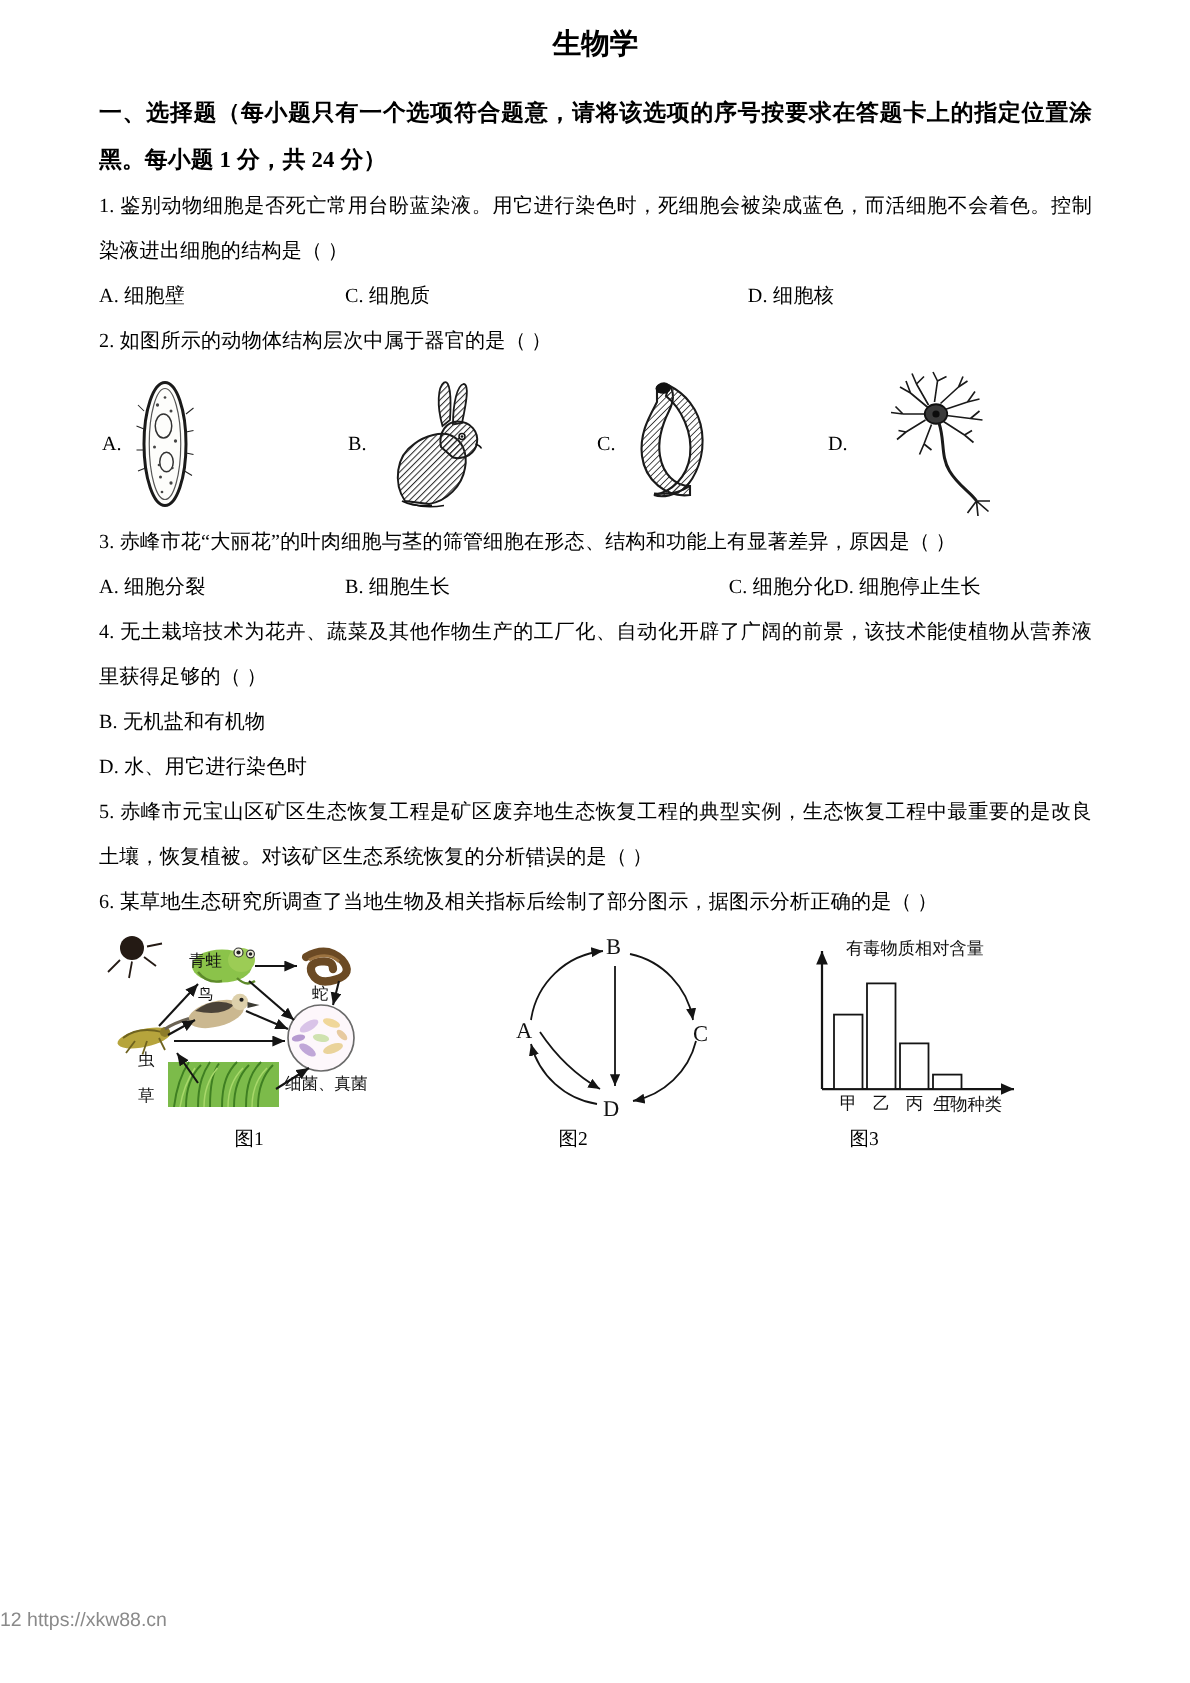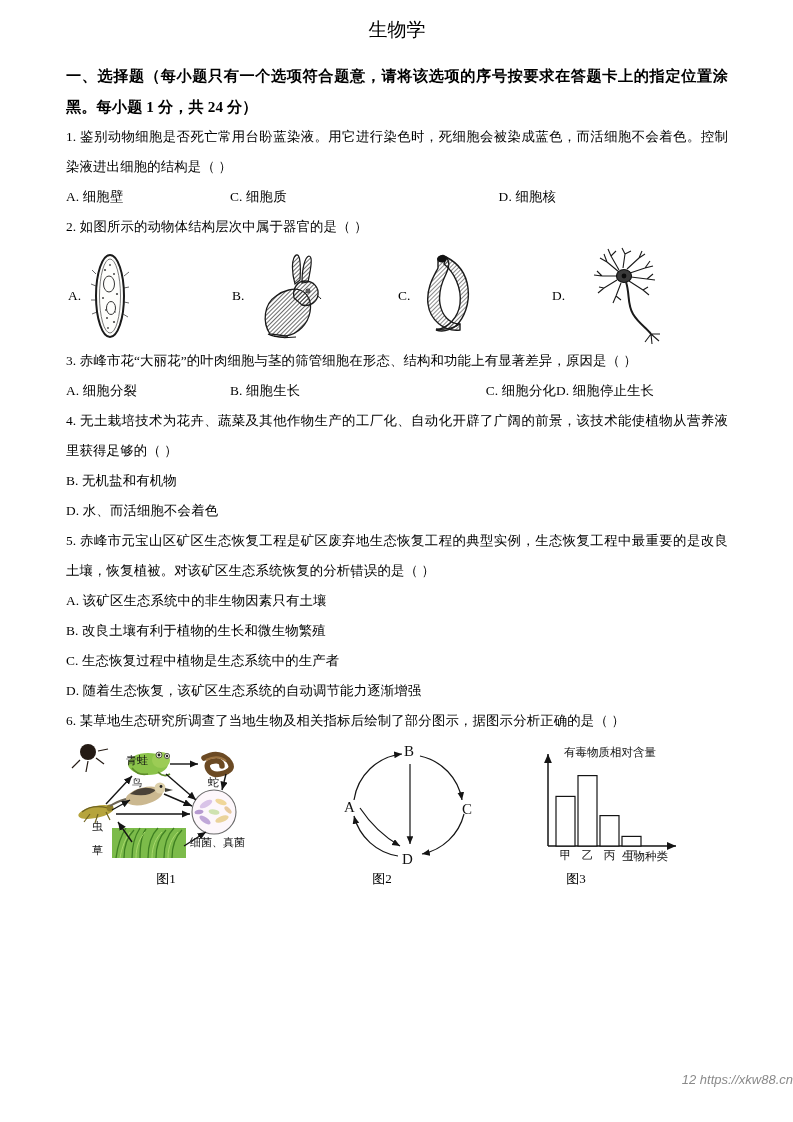--- a/index.html
+++ b/index.html
@@ -32,21 +32,21 @@
     text-align: center;
     font-size: 20px;
     font-weight: bold;
     letter-spacing: 0.5px;
     margin-top: 66px;
     line-height: 1.4;
   }
   .doc-subject {
     text-align: center;
     font-size: 19px;
-    font-weight: normal;
+    font-weight: bold;
     margin-top: 17px;
     line-height: 1.4;
   }
   .section-head {
     font-size: 15.2px;
     font-weight: bold;
     line-height: 31px;
     margin-top: 16px;
     text-align: justify;
     letter-spacing: 0.1px;
@@ -124,25 +124,24 @@
     font-size: 13px;
     text-align: center;
   }
 
   
   .footer {
     position: absolute;
     left: 0;
     right: 0;
     top: 1072px;
-    text-align: right;
+    text-align: left;
     font-size: 13px;
     color: #8a8a8a;
     font-family: "Liberation Sans", "DejaVu Sans", sans-serif;
-    font-style: italic;
   }
 
   svg { display: block; }
 </style>
 </head>
 <body>
 
 <div class="page">
   <div class="content">
 
@@ -285,32 +284,26 @@
         <span class="opt">D. 细胞停止生长</span>
       </div>
     </div>
 
     <div class="q-block">
       <div class="q-stem">4. 无土栽培技术为花卉、蔬菜及其他作物生产的工厂化、自动化开辟了广阔的前景，该技术能使植物从营养液里获得足够的（      ）</div>
       <div class="opt-row opt-2">
         <span class="opt">B. 无机盐和有机物</span>
       </div>
       <div class="opt-row opt-2">
-        <span class="opt">D. 水、而活细胞不会着色</span>
+        <span class="opt">D. 水、用它进行染色时</span>
       </div>
     </div>
 
     <div class="q-block">
       <div class="q-stem"><span>5. 赤峰市元宝山区矿区生态恢复工程是矿区废弃地生态恢复工程的典型实例，生态恢复工程中最重要的是改良土壤，恢复植被。对该矿区生态系统恢复的分析</span><span class="emph-dots">错误</span><span>的是（      ）</span></div>
-      <div class="opt-stack">
-        <div class="opt">A. 该矿区生态系统中的非生物因素只有土壤</div>
-        <div class="opt">B. 改良土壤有利于植物的生长和微生物繁殖</div>
-        <div class="opt">C. 生态恢复过程中植物是生态系统中的生产者</div>
-        <div class="opt">D. 随着生态恢复，该矿区生态系统的自动调节能力逐渐增强</div>
-      </div>
     </div>
 
     <div class="q-block">
       <div class="q-stem">6. 某草地生态研究所调查了当地生物及相关指标后绘制了部分图示，据图示分析正确的是（      ）</div>
 
       <div class="fig-row-q6">
 
         <div style="position:absolute; left:0px; top:0px;">
           <svg width="196" height="124" viewBox="0 0 196 124">
 

